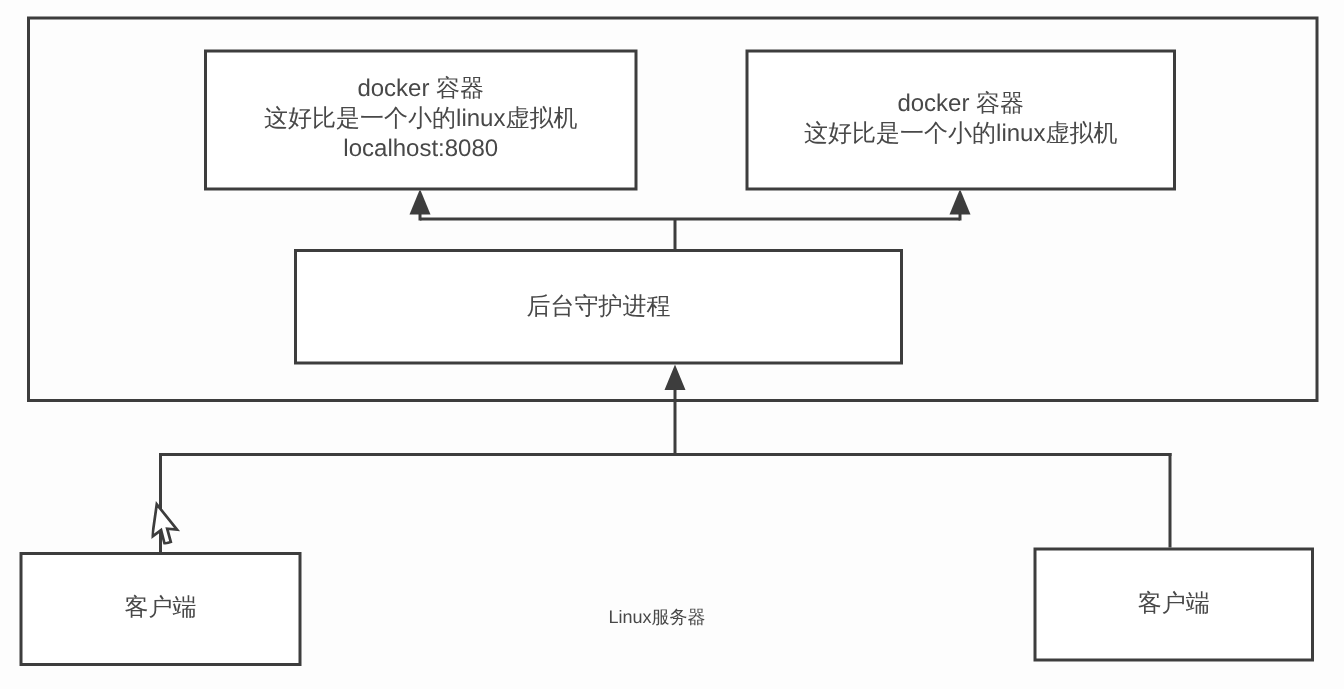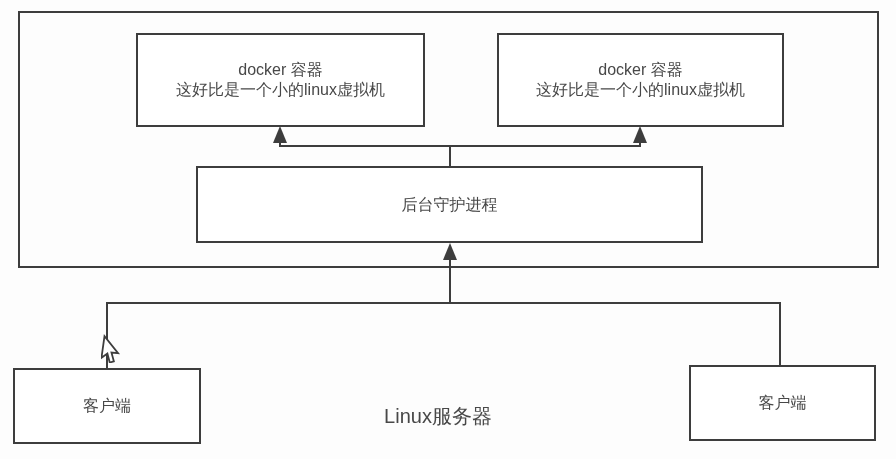--- a/index.html
+++ b/index.html
@@ -40,30 +40,30 @@
     flex-direction: column;
     align-items: center;
     justify-content: center;
     color: #484848;
     font-size: 16px;
     line-height: 20px;
     text-align: center;
   }
   .docker-left  { left: 136px; top: 33px; width: 289px; height: 94px; }
   .docker-right { left: 497px; top: 33px; width: 287px; height: 94px; }
-  .daemon-box   { left: 196px; top: 166px; width: 507px; height: 77px; }
+  .daemon-box   { left: 196px; top: 166px; width: 406px; height: 77px; }
   .client-left  { left: 13px;  top: 368px; width: 188px; height: 76px; }
   .client-right { left: 689px; top: 365px; width: 187px; height: 76px; }
   .server-label {
     position: absolute;
     left: 380px; top: 403px;
     width: 116px;
     text-align: center;
     color: #484848;
-    font-size: 20px;
+    font-size: 12px;
   }
   .cursor {
     position: absolute;
     left: 101px; top: 333px;
     width: 24px; height: 30px;
     pointer-events: none;
   }
 </style>
 </head>
 <body>
@@ -90,20 +90,21 @@
     <line x1="106" y1="303" x2="781" y2="303" stroke="#3d3d3d" stroke-width="2"></line>
 
     <line x1="107" y1="302" x2="107" y2="369" stroke="#3d3d3d" stroke-width="2"></line>
 
     <line x1="780" y1="302" x2="780" y2="366" stroke="#3d3d3d" stroke-width="2"></line>
   </svg>
 
   <div class="box docker-left">
     <div>docker 容器</div>
     <div>这好比是一个小的linux虚拟机</div>
+    <div>localhost:8080</div>
   </div>
 
   <div class="box docker-right">
     <div>docker 容器</div>
     <div>这好比是一个小的linux虚拟机</div>
   </div>
 
   <div class="box daemon-box">
     <div>后台守护进程</div>
   </div>

